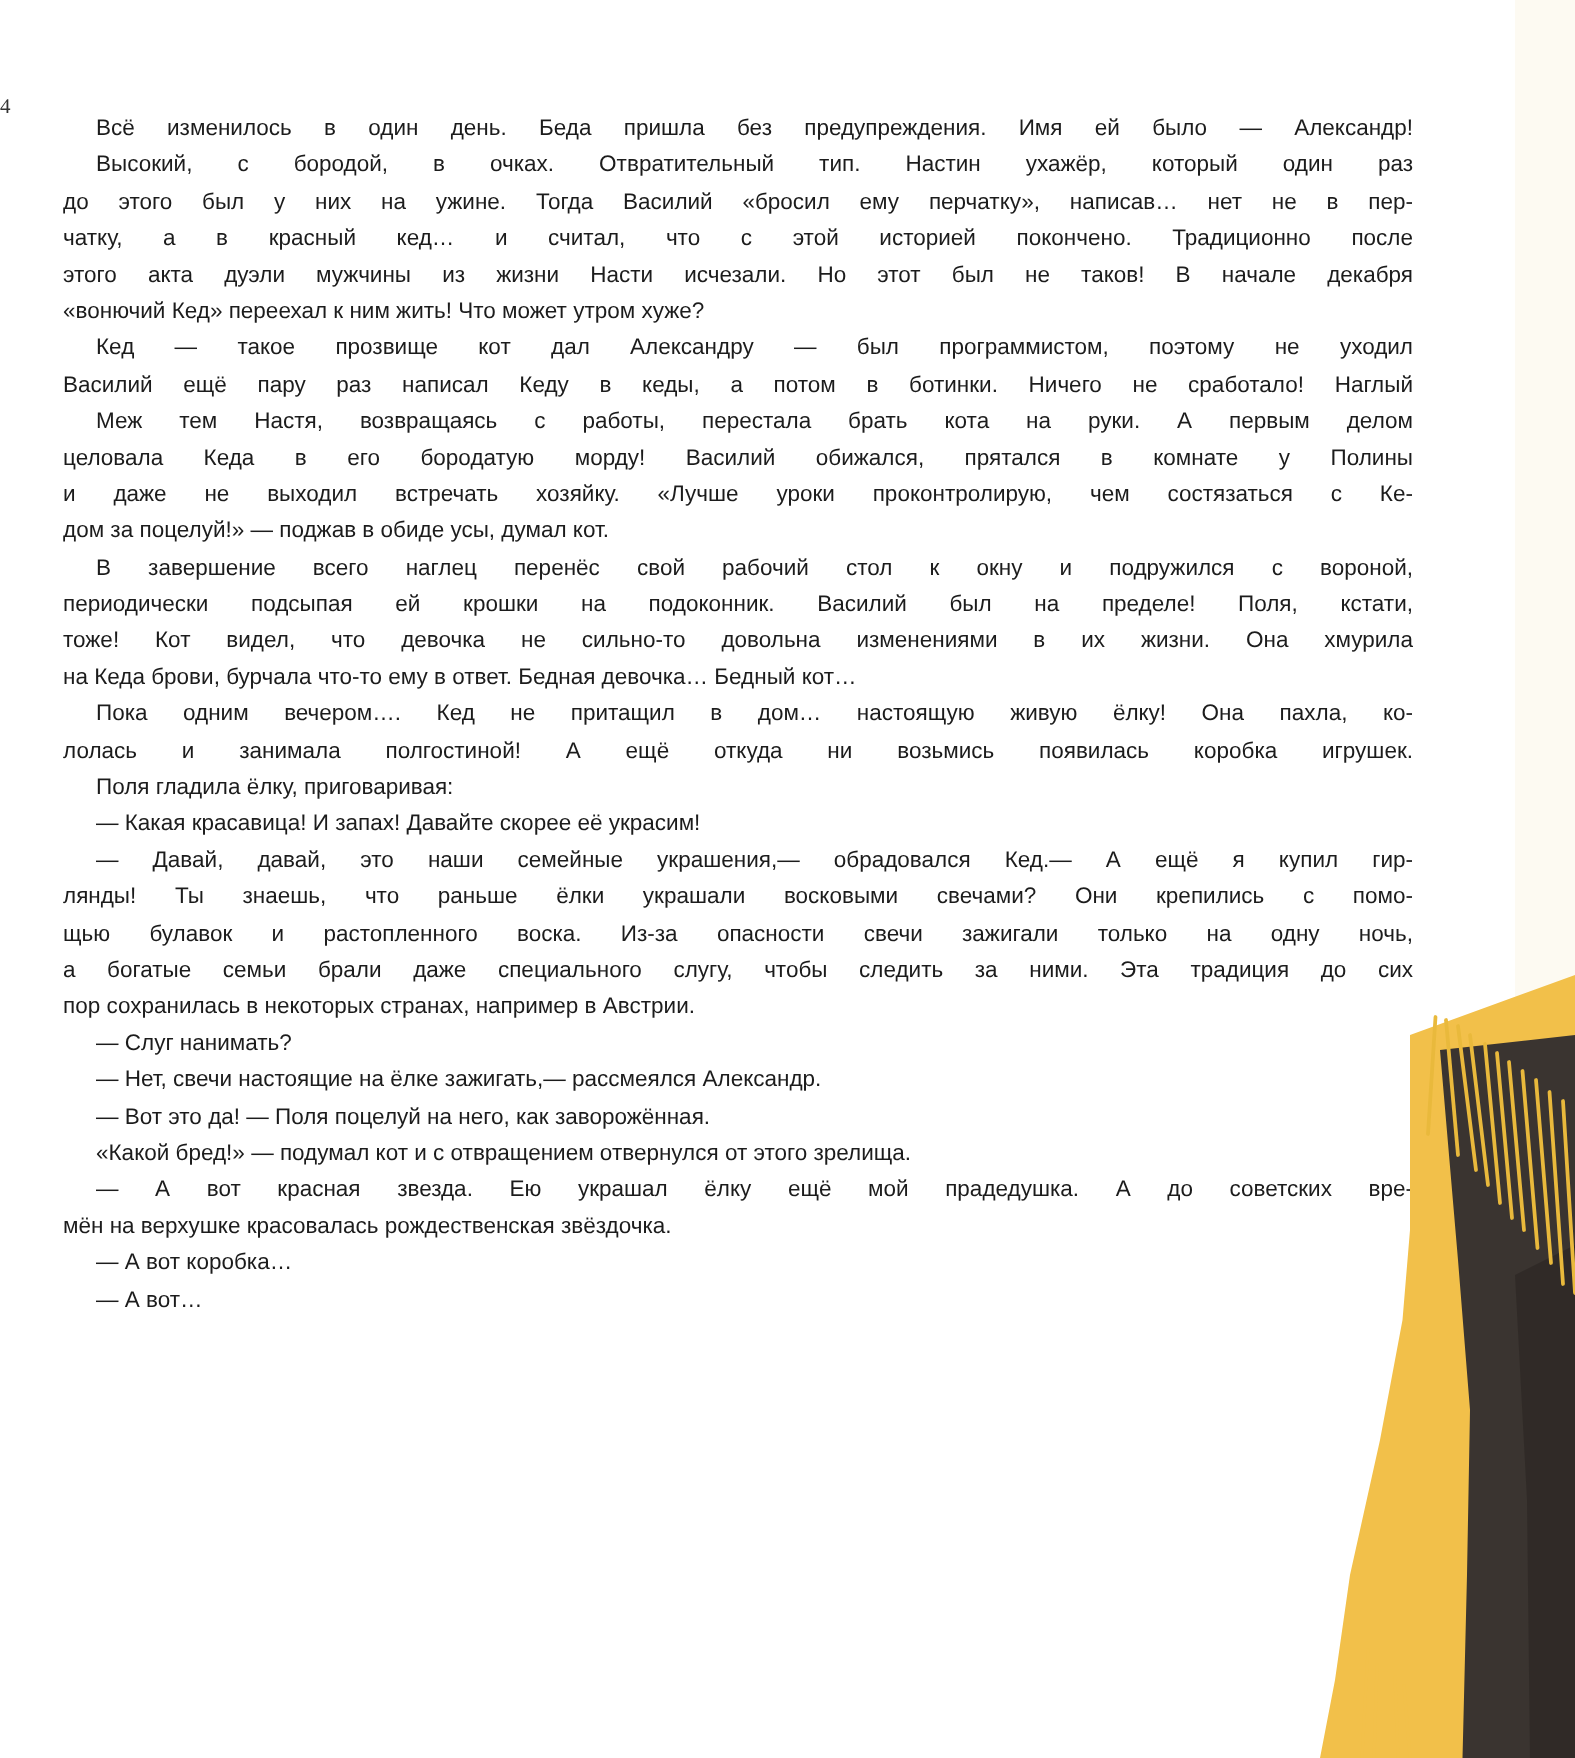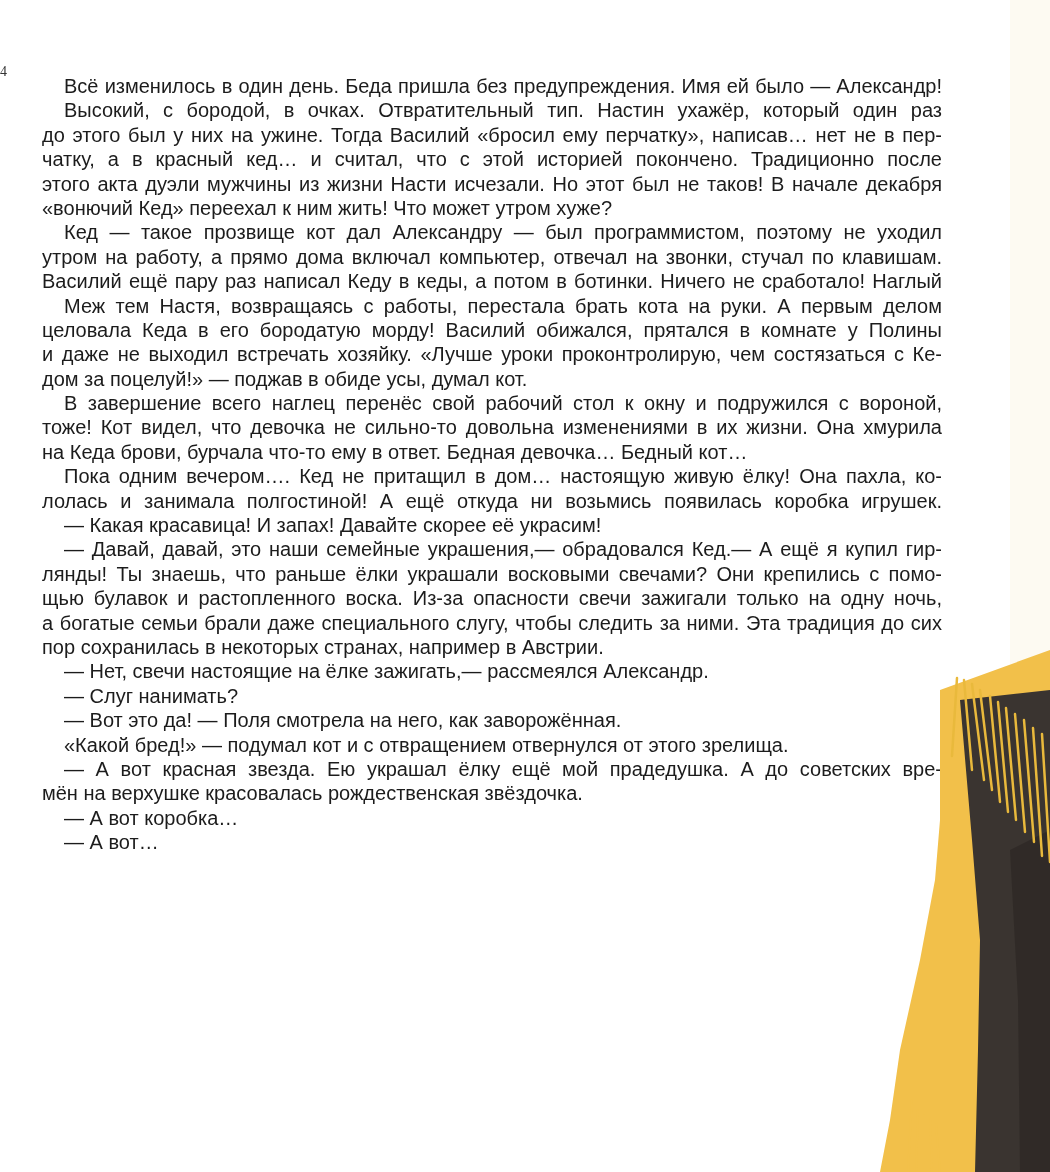--- a/index.html
+++ b/index.html
@@ -26,21 +26,21 @@
   .text-column {
     position: absolute;
     left: 42px;
     top: 74px;
     width: 900px;
   }
   .line {
     display: block;
     height: 24.4px;
     line-height: 24.4px;
-    font-size: 20px;
+    font-size: 15px;
     white-space: nowrap;
     text-align: justify;
     text-align-last: justify;
   }
   .line.indent {
     padding-left: 22px;
   }
   .line.last {
     text-align-last: left;
   }
@@ -61,40 +61,41 @@
 <div class="page-number">4</div>
 
 <div class="text-column" id="text-column">
     <span class="line indent">Всё изменилось в один день. Беда пришла без предупреждения. Имя ей было — Александр!</span>
     <span class="line indent">Высокий, с бородой, в очках. Отвратительный тип. Настин ухажёр, который один раз</span>
     <span class="line">до этого был у них на ужине. Тогда Василий «бросил ему перчатку», написав… нет не в пер-</span>
     <span class="line">чатку, а в красный кед… и считал, что с этой историей покончено. Традиционно после</span>
     <span class="line">этого акта дуэли мужчины из жизни Насти исчезали. Но этот был не таков! В начале декабря</span>
     <span class="line last">«вонючий Кед» переехал к ним жить! Что может утром хуже?</span>
     <span class="line indent">Кед — такое прозвище кот дал Александру — был программистом, поэтому не уходил</span>
-    <span class="line">утром на работу, а прямо дома включал компьютер, отвечал на звонки, стучал по клавишам.</span>
     <span class="line">Василий ещё пару раз написал Кеду в кеды, а потом в ботинки. Ничего не сработало! Наглый</span>
     <span class="line indent">Меж тем Настя, возвращаясь с работы, перестала брать кота на руки. А первым делом</span>
     <span class="line">целовала Кеда в его бородатую морду! Василий обижался, прятался в комнате у Полины</span>
     <span class="line">и даже не выходил встречать хозяйку. «Лучше уроки проконтролирую, чем состязаться с Ке-</span>
     <span class="line last">дом за поцелуй!» — поджав в обиде усы, думал кот.</span>
     <span class="line indent">В завершение всего наглец перенёс свой рабочий стол к окну и подружился с вороной,</span>
+    <span class="line">периодически подсыпая ей крошки на подоконник. Василий был на пределе! Поля, кстати,</span>
     <span class="line">тоже! Кот видел, что девочка не сильно-то довольна изменениями в их жизни. Она хмурила</span>
     <span class="line last">на Кеда брови, бурчала что-то ему в ответ. Бедная девочка… Бедный кот…</span>
     <span class="line indent">Пока одним вечером…. Кед не притащил в дом… настоящую живую ёлку! Она пахла, ко-</span>
     <span class="line">лолась и занимала полгостиной! А ещё откуда ни возьмись появилась коробка игрушек.</span>
+    <span class="line indent last">Поля гладила ёлку, приговаривая:</span>
     <span class="line indent last">— Какая красавица! И запах! Давайте скорее её украсим!</span>
     <span class="line indent">— Давай, давай, это наши семейные украшения,— обрадовался Кед.— А ещё я купил гир-</span>
     <span class="line">лянды! Ты знаешь, что раньше ёлки украшали восковыми свечами? Они крепились с помо-</span>
     <span class="line">щью булавок и растопленного воска. Из-за опасности свечи зажигали только на одну ночь,</span>
     <span class="line">а богатые семьи брали даже специального слугу, чтобы следить за ними. Эта традиция до сих</span>
     <span class="line last">пор сохранилась в некоторых странах, например в Австрии.</span>
+    <span class="line indent last">— Слуг нанимать?</span>
     <span class="line indent last">— Нет, свечи настоящие на ёлке зажигать,— рассмеялся Александр.</span>
-    <span class="line indent last">— Слуг нанимать?</span>
-    <span class="line indent last">— Вот это да! — Поля смотрела на него, как заворожённая.</span>
+    <span class="line indent last">— Вот это да! — Поля поцелуй на него, как заворожённая.</span>
     <span class="line indent last">«Какой бред!» — подумал кот и с отвращением отвернулся от этого зрелища.</span>
     <span class="line indent">— А вот красная звезда. Ею украшал ёлку ещё мой прадедушка. А до советских вре-</span>
     <span class="line last">мён на верхушке красовалась рождественская звёздочка.</span>
     <span class="line indent last">— А вот коробка…</span>
     <span class="line indent last">— А вот…</span>
   </div>
 
 <div class="illustration">
   <svg width="190" height="1172" viewBox="0 0 190 1172">
 

